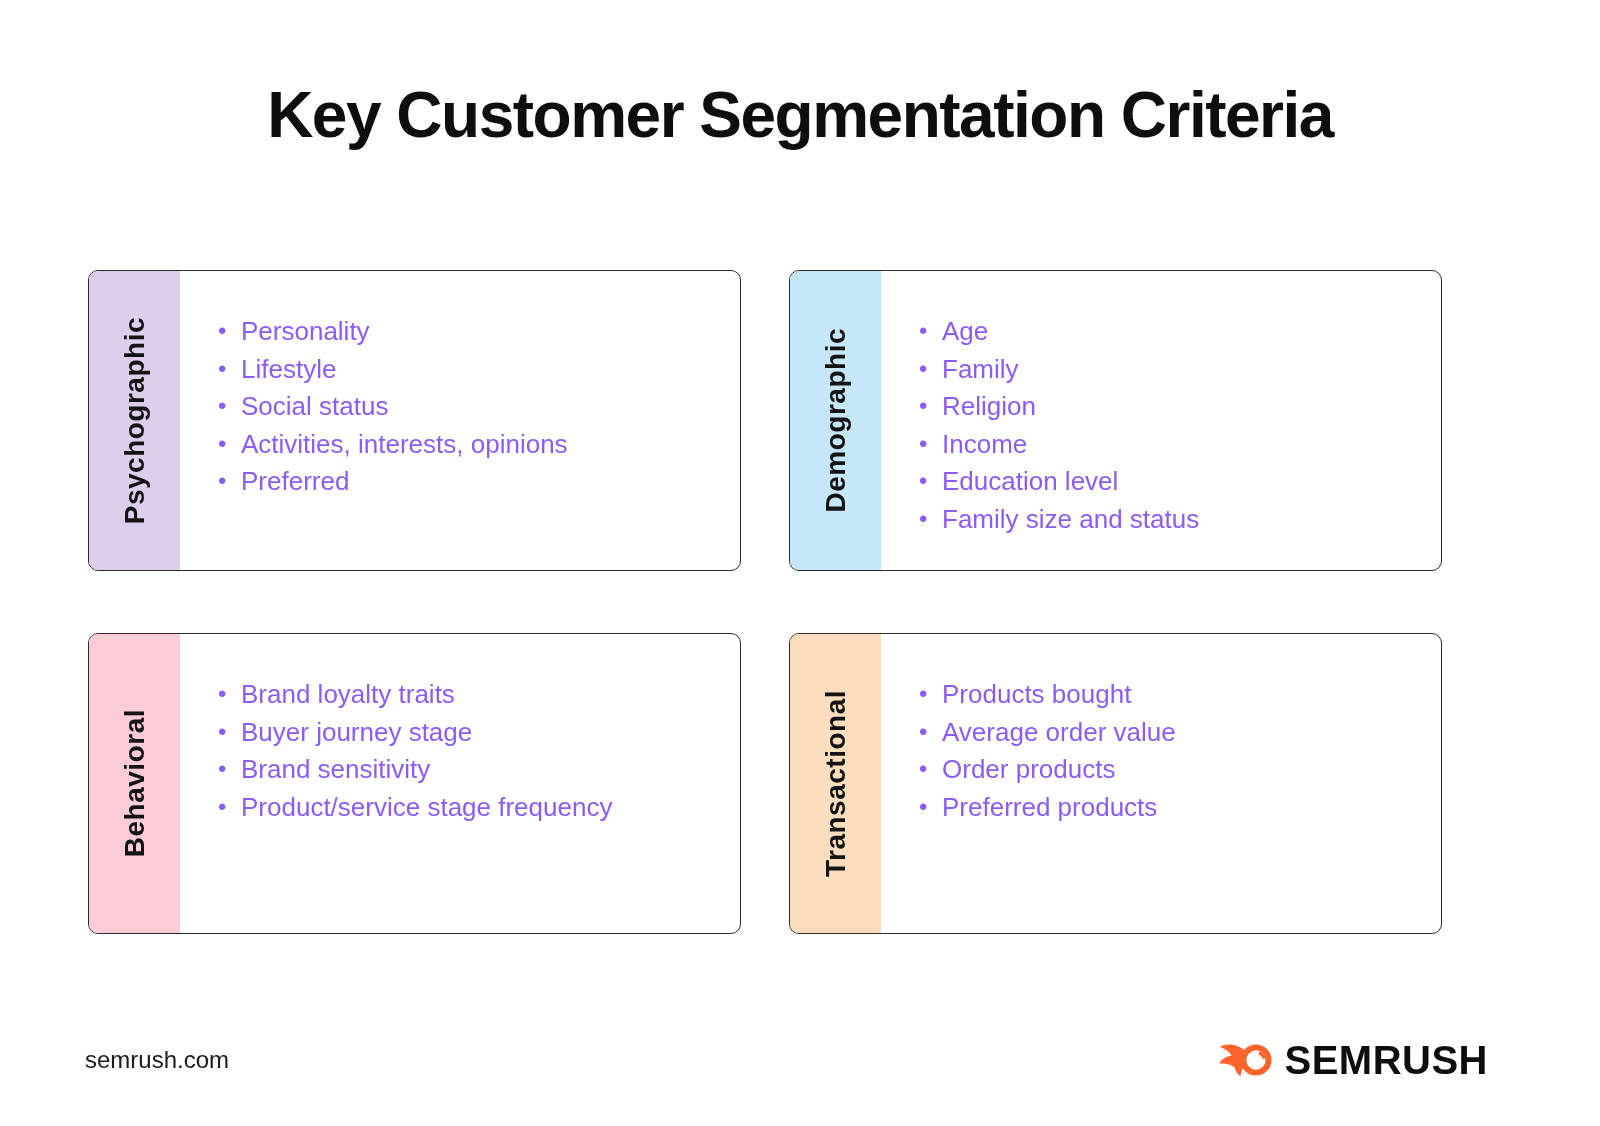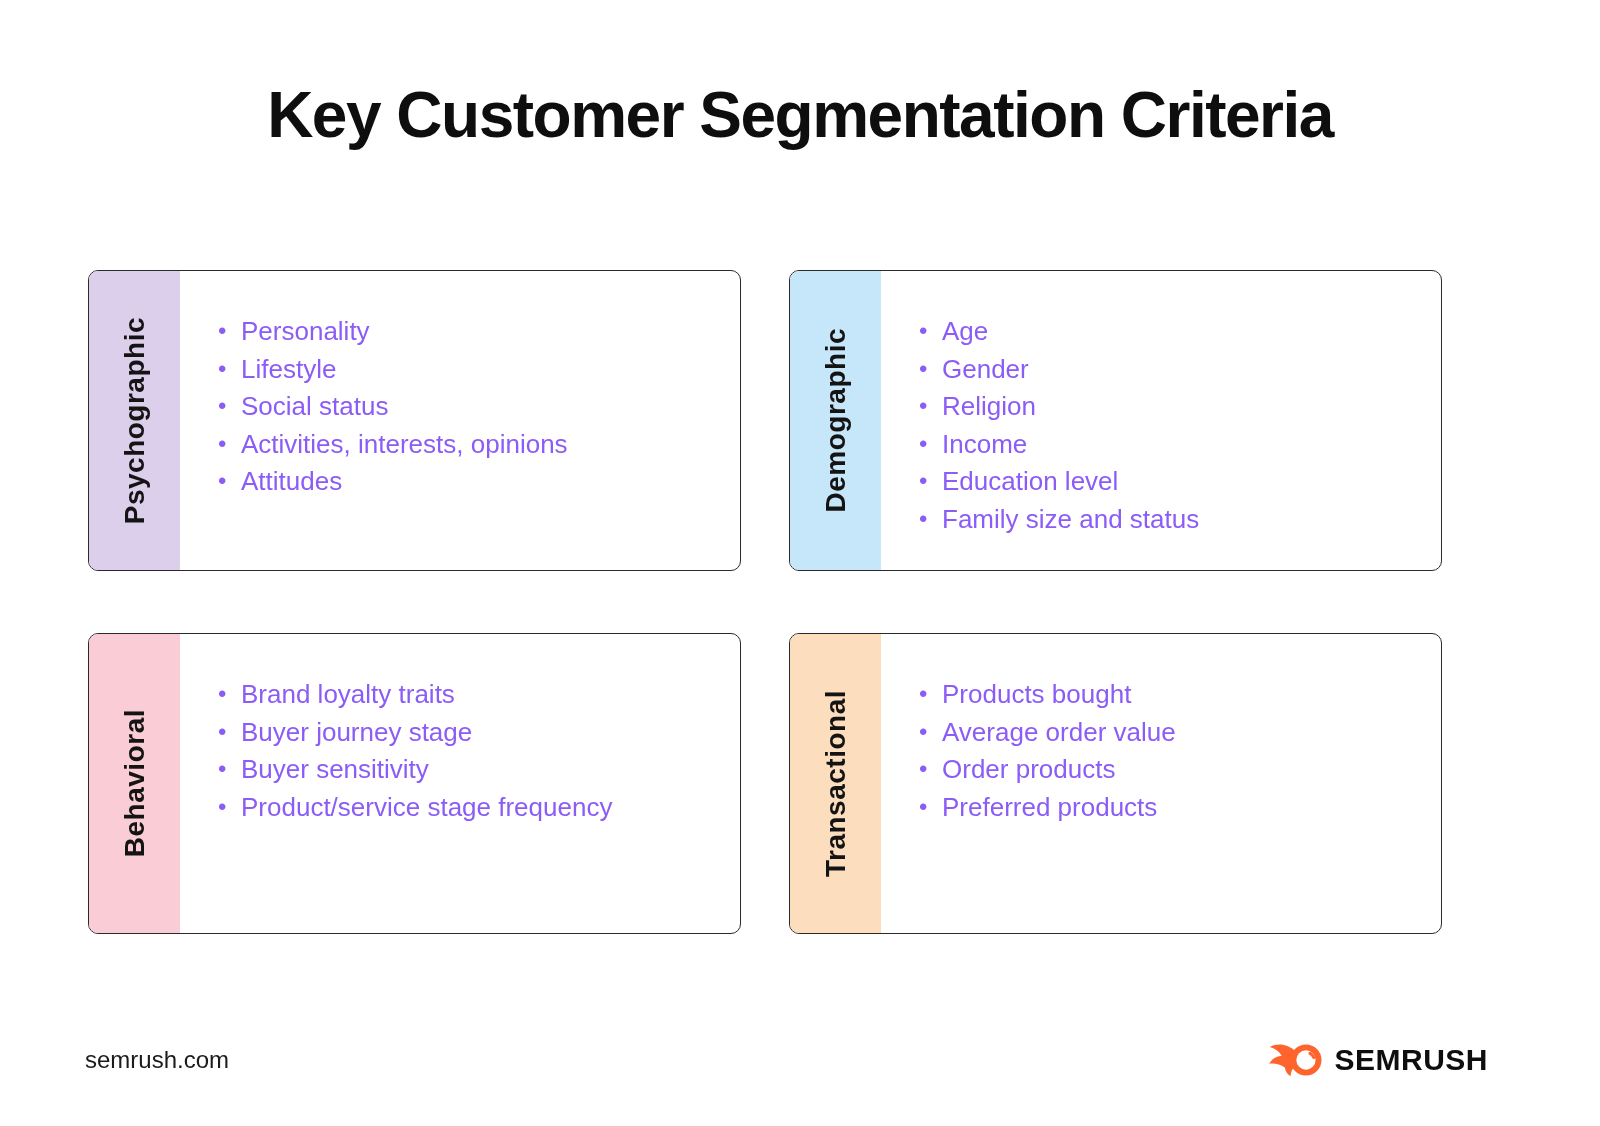--- a/index.html
+++ b/index.html
@@ -98,21 +98,21 @@
     font-size: 24px;
     color: #1b1b1b;
   }
   .brand {
     display: flex;
     align-items: center;
     gap: 10px;
   }
   .brand-icon { width: 56px; height: 40px; display: block; }
   .brand-word {
-    font-size: 30px;
+    font-size: 40px;
     font-weight: 800;
     letter-spacing: 0.5px;
     color: #0e0e0e;
   }
 </style>
 </head>
 <body>
 
 <div class="page">
 
@@ -123,50 +123,50 @@
     <div class="card card--psychographic">
       <div class="card-sidebar">
         <span class="card-sidebar-label">Psychographic</span>
       </div>
       <div class="card-body">
         <ul class="card-items">
             <li class="card-item">Personality</li>
             <li class="card-item">Lifestyle</li>
             <li class="card-item">Social status</li>
             <li class="card-item">Activities, interests, opinions</li>
-            <li class="card-item">Attitudes</li>
+            <li class="card-item">Preferred</li>
           </ul>
       </div>
     </div>
 
     <div class="card card--demographic">
       <div class="card-sidebar">
         <span class="card-sidebar-label">Demographic</span>
       </div>
       <div class="card-body">
         <ul class="card-items">
             <li class="card-item">Age</li>
-            <li class="card-item">Gender</li>
+            <li class="card-item">Family</li>
             <li class="card-item">Religion</li>
             <li class="card-item">Income</li>
             <li class="card-item">Education level</li>
             <li class="card-item">Family size and status</li>
           </ul>
       </div>
     </div>
 
     <div class="card card--behavioral">
       <div class="card-sidebar">
         <span class="card-sidebar-label">Behavioral</span>
       </div>
       <div class="card-body">
         <ul class="card-items">
             <li class="card-item">Brand loyalty traits</li>
             <li class="card-item">Buyer journey stage</li>
-            <li class="card-item">Buyer sensitivity</li>
+            <li class="card-item">Brand sensitivity</li>
             <li class="card-item">Product/service stage frequency</li>
           </ul>
       </div>
     </div>
 
     <div class="card card--transactional">
       <div class="card-sidebar">
         <span class="card-sidebar-label">Transactional</span>
       </div>
       <div class="card-body">

